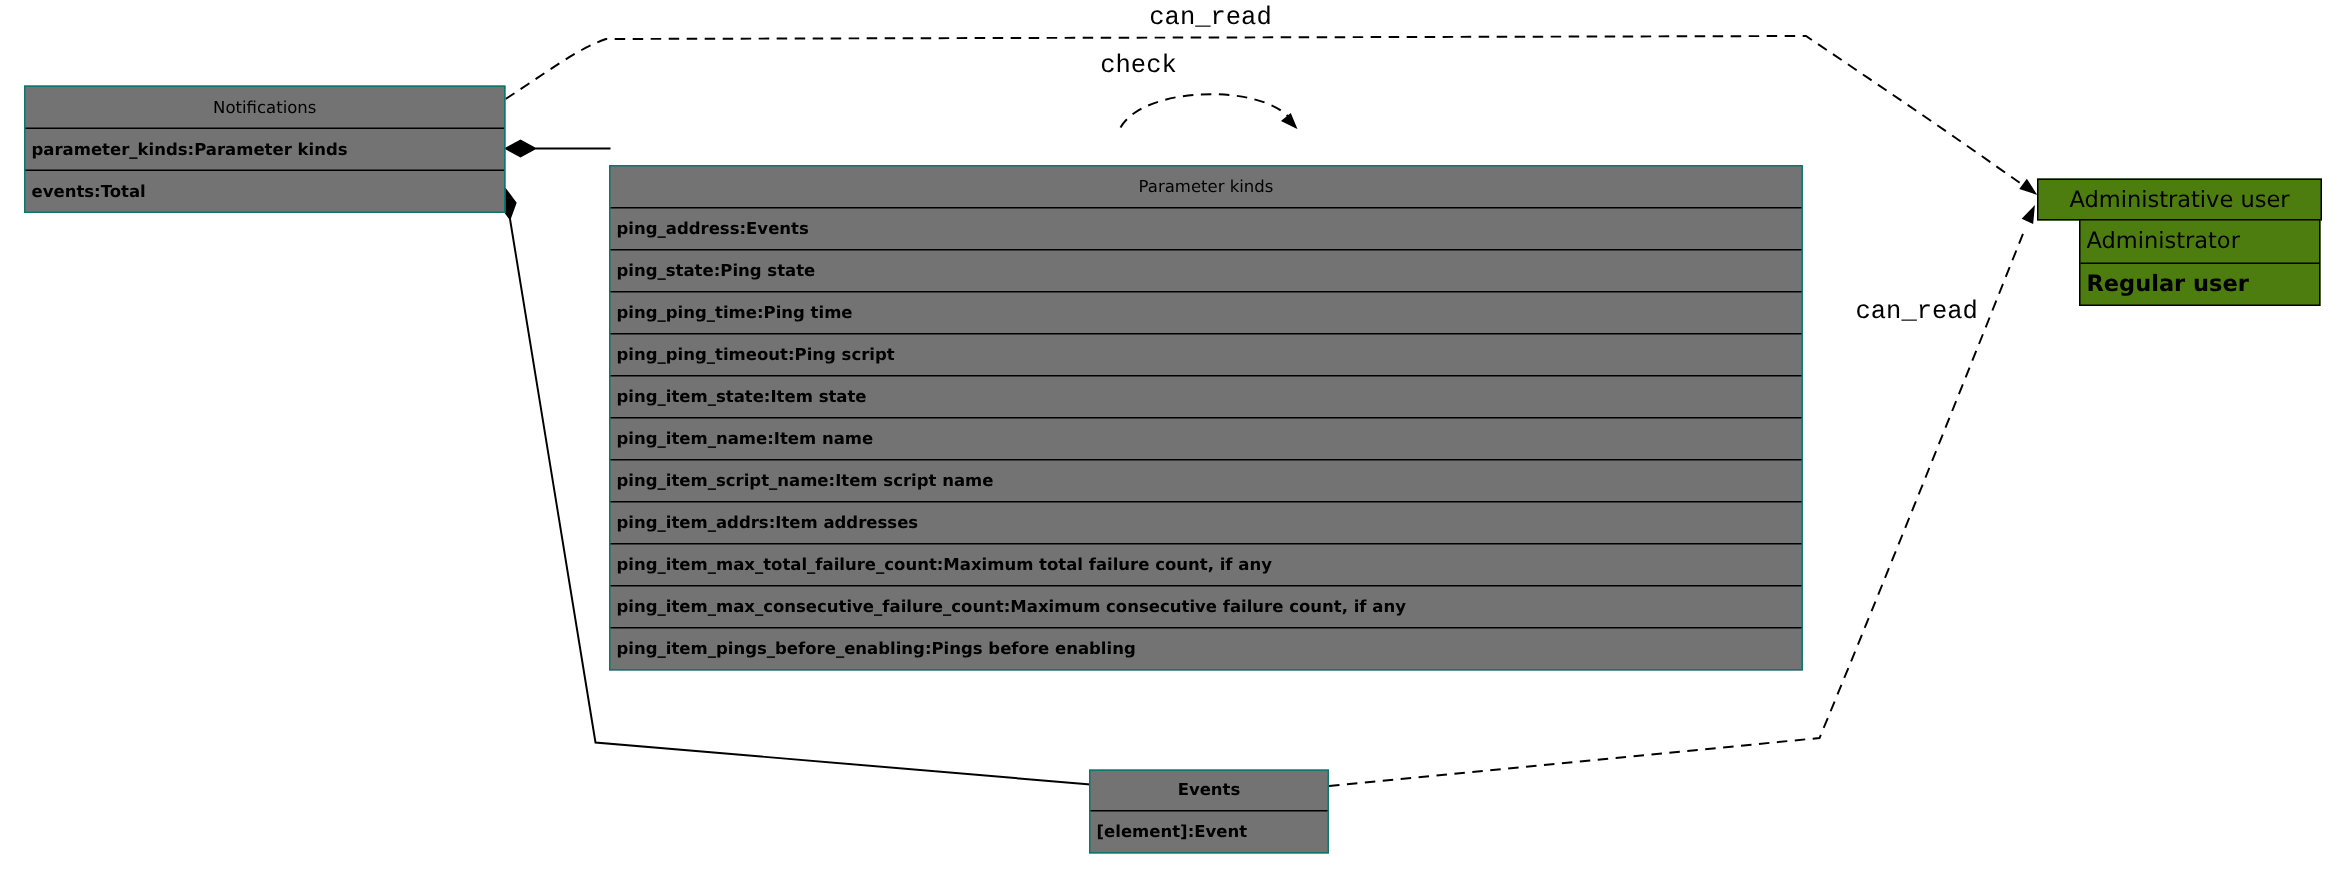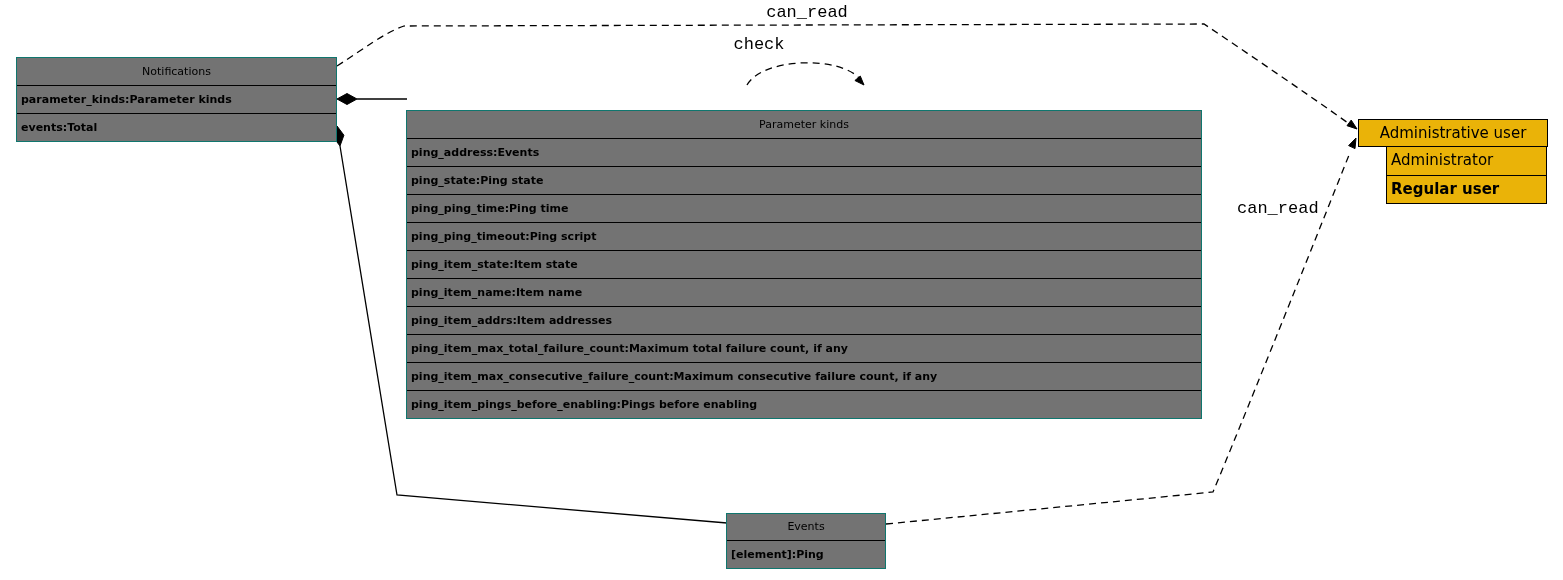--- a/index.html
+++ b/index.html
@@ -28,21 +28,21 @@
   .node-row{
     border-top:1px solid #000000;
     height:28px;
     box-sizing:border-box;
     padding:0 4px;
     line-height:27px;
     font-weight:bold;
   }
   .subbox{
     position:absolute;
-    background:#eab308;
+    background:#4d7c0f;
     border:1px solid #000000;
     box-sizing:border-box;
     font-size:15px;
     line-height:27px;
     white-space:nowrap;
   }
   .edge-label{
     position:absolute;
     font-family:Liberation Mono, monospace;
     font-size:17px;
@@ -79,36 +79,37 @@
   </div>
 
   <div class="node" style="left:406px; top:86px; width:796px;margin-top:24px;">
     <div class="node-title">Parameter kinds</div>
     <div class="node-row">ping_address:Events</div>
     <div class="node-row">ping_state:Ping state</div>
     <div class="node-row">ping_ping_time:Ping time</div>
     <div class="node-row">ping_ping_timeout:Ping script</div>
     <div class="node-row">ping_item_state:Item state</div>
     <div class="node-row">ping_item_name:Item name</div>
+    <div class="node-row">ping_item_script_name:Item script name</div>
     <div class="node-row">ping_item_addrs:Item addresses</div>
     <div class="node-row">ping_item_max_total_failure_count:Maximum total failure count, if any</div>
     <div class="node-row">ping_item_max_consecutive_failure_count:Maximum consecutive failure count, if any</div>
     <div class="node-row">ping_item_pings_before_enabling:Pings before enabling</div>
   </div>
 
   <div class="subbox" style="left:1358px; top:119px; width:190px; height:28px; text-align:center;">
     <span>Administrative user</span>
   </div>
   <div class="subbox" style="left:1358px; top:146px; width:161px;margin-left:28px;">
     <div style="height:28px; padding:0 4px; box-sizing:border-box;">Administrator</div>
     <div class="node-row">Regular user</div>
   </div>
 
   <div class="node" style="left:726px; top:513px; width:160px;">
-    <div class="node-title" style="height:26px; line-height:26px;">Events</div>
-    <div class="node-row">[element]:Ping</div>
+    <div class="node-title" style="height:26px; line-height:26px;font-weight:bold;">Events</div>
+    <div class="node-row">[element]:Event</div>
   </div>
 
   <div class="edge-label" style="left:757px; top:3px; width:100px; text-align:center;">can_read</div>
   <div class="edge-label" style="left:724px; top:35px; width:70px; text-align:center;">check</div>
   <div class="edge-label" style="left:1237px; top:199px;">can_read</div>
 
 </div>
 
 </body></html>

